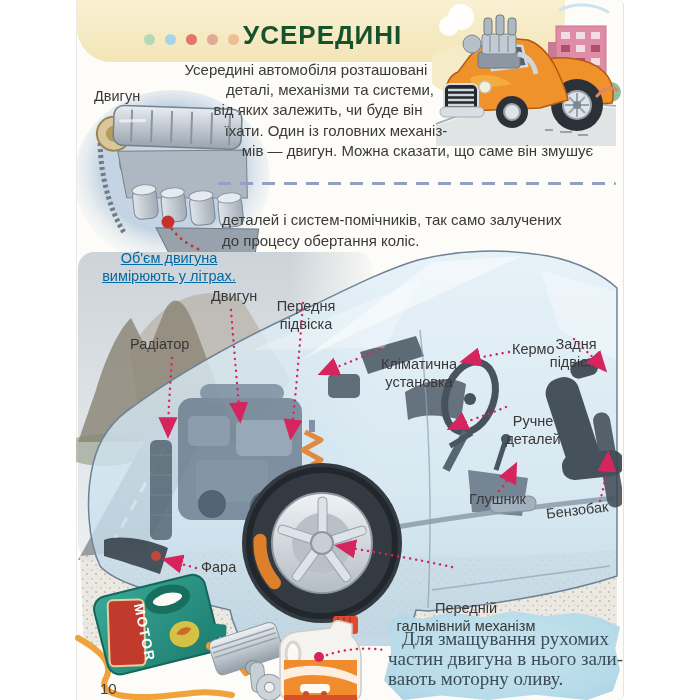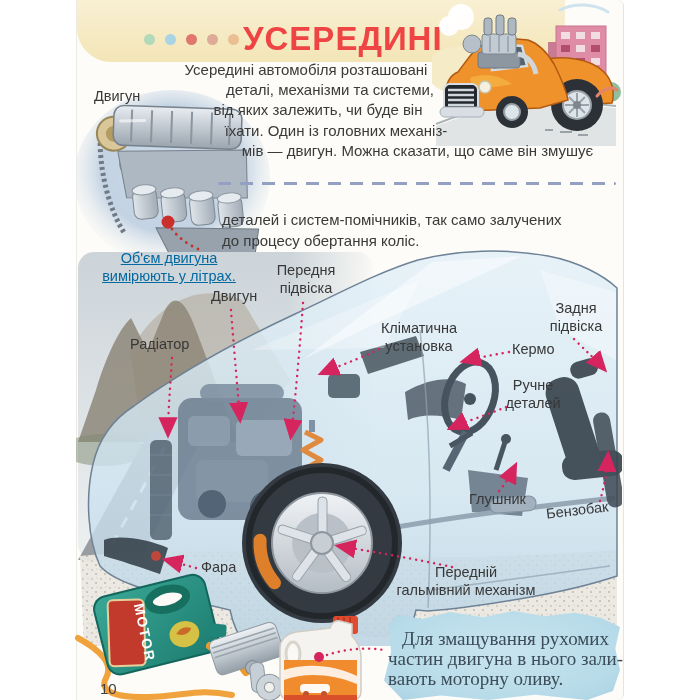--- a/index.html
+++ b/index.html
@@ -6,27 +6,27 @@
   #stage{position:relative;width:700px;height:700px;overflow:hidden;background:#ffffff;
          font-family:"Liberation Sans",sans-serif;}
   #page{position:absolute;left:76px;top:0;width:546px;height:700px;background:#fdfcf8;
         border-left:1px solid #eceae4;border-right:1px solid #e7e4dd;border-radius:0 6px 6px 0;}
   .abs{position:absolute;}
   
   #creamband{position:absolute;left:77px;top:0;width:488px;height:62px;
              background:linear-gradient(#f9f0d3,#f3e5b6);border-radius:0 0 42px 34px;}
   #dots{position:absolute;left:144px;top:34px;display:flex;gap:10px;}
   .dot{width:11px;height:11px;border-radius:50%;}
-  #pagetitle{position:absolute;left:243px;top:20px;font-size:33px;font-weight:bold;
-             letter-spacing:1px;color:#ef4444;}
+  #pagetitle{position:absolute;left:243px;top:20px;font-size:26px;font-weight:bold;
+             letter-spacing:1px;color:#14532d;}
   
   .tline{position:absolute;font-size:15px;color:#3a3a3a;white-space:nowrap;}
   .lbl{position:absolute;font-size:14.5px;color:#383838;line-height:1.22;}
   .ctr{text-align:center;}
-  .pre{white-space:pre-line;}
+  .pre{white-space:pre-line;margin-top:36px;}
   #dashsep{position:absolute;left:218px;top:182px;width:398px;height:3px;border-radius:2px;
            background:repeating-linear-gradient(90deg,#93a0c2 0 13px,transparent 13px 22px);}
   
   #engcap{position:absolute;left:94px;top:249px;width:150px;text-align:center;
           font-size:14.5px;color:#0369a1;line-height:1.25;white-space:pre-line;text-decoration:underline;}
   
   #notebox{position:absolute;left:384px;top:611px;width:236px;height:89px;
            background:radial-gradient(ellipse at 50% 45%,#c9e4ef 0%,#b7dbe9 70%,#abd2e2 100%);
            clip-path:polygon(2% 16%,6% 4%,16% 9%,28% 1%,42% 7%,55% 0%,68% 6%,81% 2%,92% 8%,100% 18%,98% 42%,100% 66%,97% 90%,86% 100%,64% 94%,44% 100%,24% 95%,8% 100%,0 78%,3% 46%);}
   .noteline{position:absolute;font-size:19px;color:#3c4c59;white-space:nowrap;font-family:Liberation Serif, serif;}

